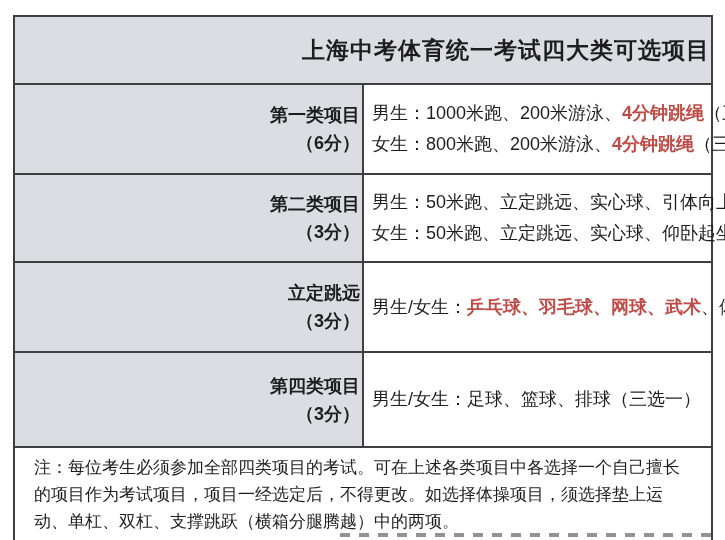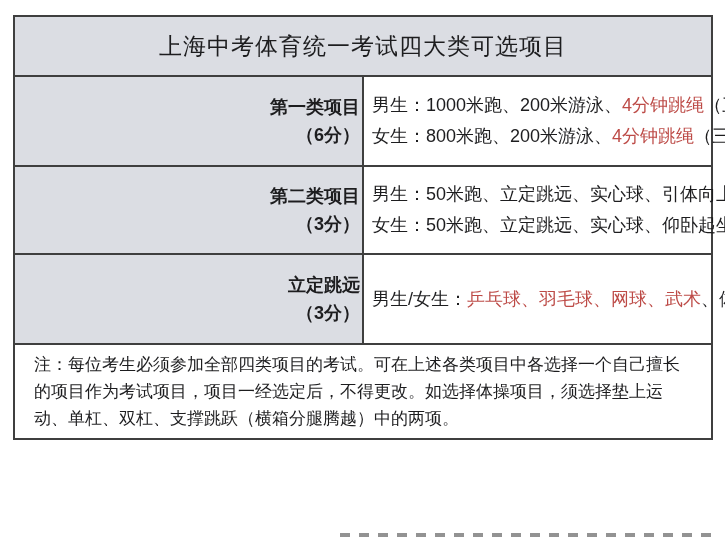--- a/index.html
+++ b/index.html
@@ -18,42 +18,42 @@
   .page{position:absolute;inset:0;background:#fff;}
   table.exam{
     position:absolute;left:13px;top:15px;width:700px;
     border-collapse:collapse;table-layout:fixed;
   }
   table.exam td{
     border:2px solid var(--border);
     vertical-align:middle;
   }
   td.title-cell{
-    height:60px;background:var(--cell-bg);
-    text-align:center;font-weight:400;font-size:23px;letter-spacing:1px;
+    height:68px;background:var(--cell-bg);
+    text-align:right;font-weight:700;font-size:23px;letter-spacing:1px;
   }
   td.label-cell{
     width:120px;background:var(--cell-bg);
     text-align:right;font-weight:700;font-size:18px;line-height:28px;
     padding:2px;
   }
   td.content-cell{
     background:#fff;padding:4px 4px 4px 8px;
     font-size:18px;line-height:31px;
   }
   tr.r1 td{height:90px;}
   tr.r2 td{height:88px;}
   tr.r3 td{height:90px;}
   tr.r4 td{height:95px;}
   td.note-cell{
     height:86px;background:#fff;
     font-size:17px;line-height:27px;
     padding:6px 19px;
   }
-  .red{color:var(--red);}
+  .red{color:var(--red);font-weight:bold;}
   .line{white-space:nowrap;}
   .wm{
     position:absolute;left:340px;top:533px;width:372px;height:4px;
     background:repeating-linear-gradient(90deg,#3a3a3a 0 10px,transparent 10px 19px);
     opacity:.55;
   }
 </style>
 </head>
 <body>
 
@@ -89,20 +89,29 @@
     <tr class="r3">
       <td class="label-cell">
         <div>立定跳远</div>
         <div>（3分）</div>
       </td>
       <td class="content-cell">
         <div class="line"><span>男生/女生：</span><span class="red">乒乓球、羽毛球、网球、武术</span><span>、体操（五选一）</span></div>
       </td>
     </tr>
 
+    <tr class="r4">
+      <td class="label-cell">
+        <div>第四类项目</div>
+        <div>（3分）</div>
+      </td>
+      <td class="content-cell">
+        <div class="line"><span>男生/女生：足球、篮球、排球（三选一）</span></div>
+      </td>
+    </tr>
 
     <tr>
       <td colspan="2" class="note-cell">注：每位考生必须参加全部四类项目的考试。可在上述各类项目中各选择一个自己擅长的项目作为考试项目，项目一经选定后，不得更改。如选择体操项目，须选择垫上运动、单杠、双杠、支撑跳跃（横箱分腿腾越）中的两项。</td>
     </tr>
   </tbody>
     </table>
 
   <div class="wm"></div>
 </div>
 

